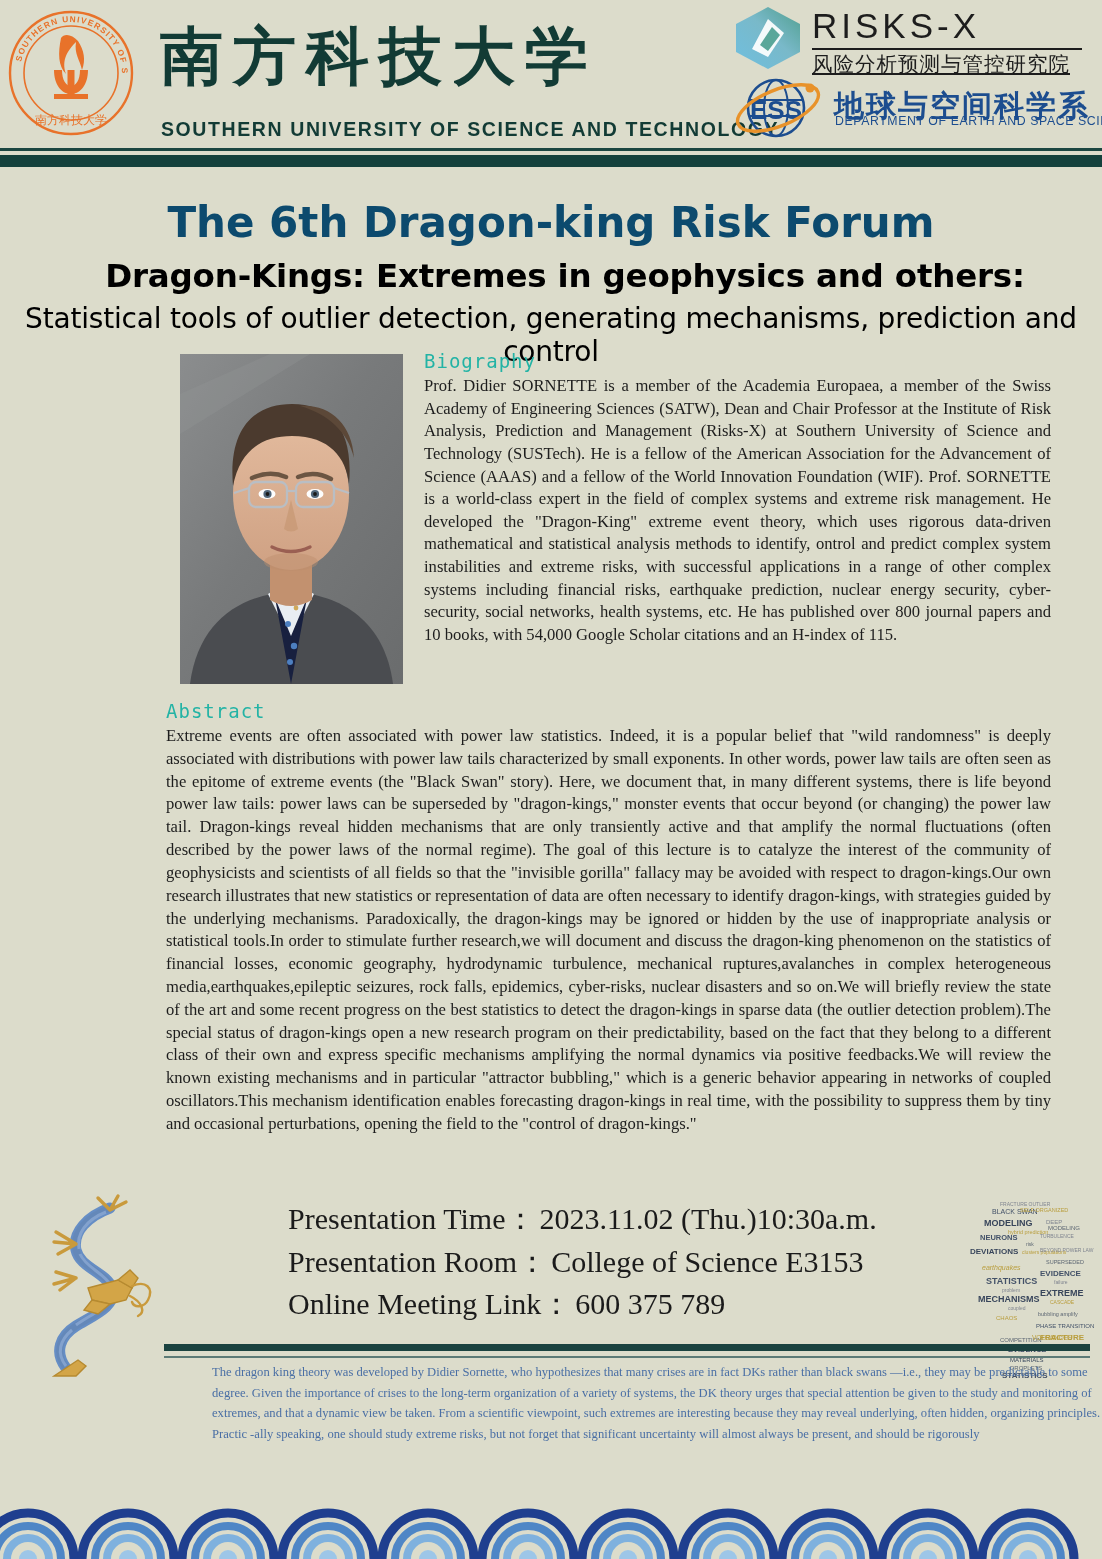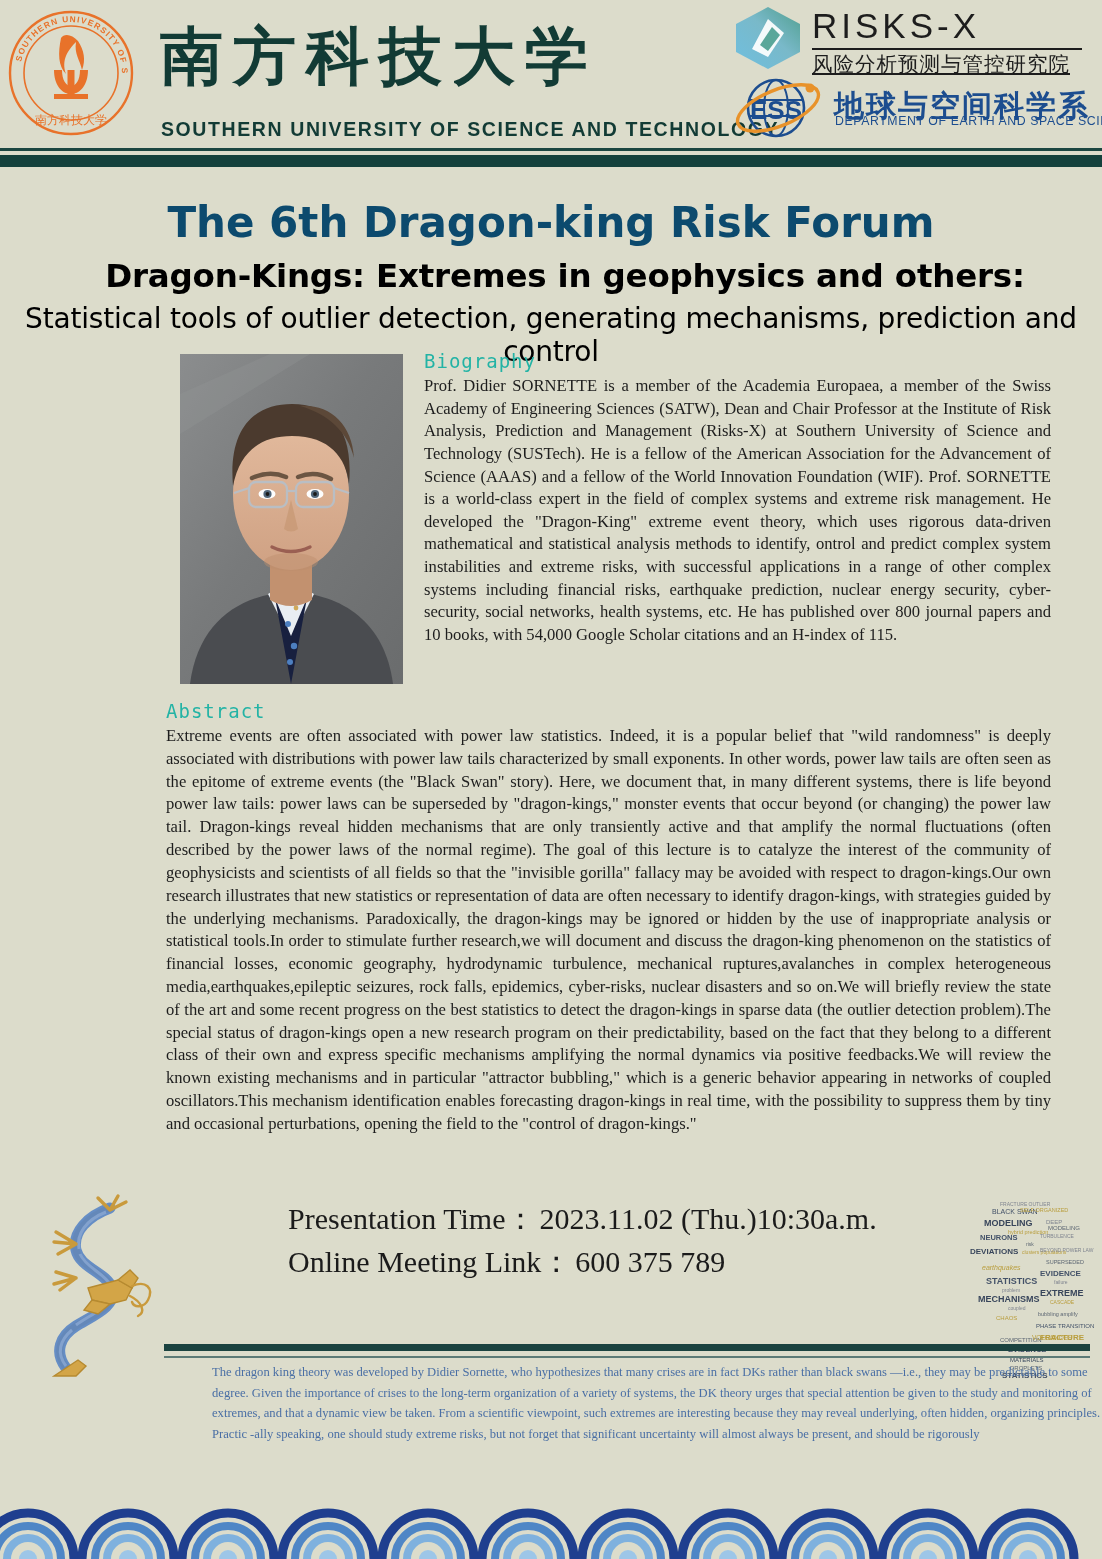--- a/index.html
+++ b/index.html
@@ -295,20 +295,23 @@
 
       <g fill="#d3a547" stroke="#b68a30" stroke-width="1.4">
         <path d="M52 176 L40 184 L62 184 L72 174 L64 168 Z"></path>
       </g>
     </svg>
   </div>
 
   <div class="details">
     <div class="det-line">
       <span class="lbl">Presentation Time：</span><span>2023.11.02 (Thu.)10:30a.m.</span>
+    </div>
+    <div class="det-line">
+      <span class="lbl">Presentation Room：</span><span>College of Science E3153</span>
     </div>
     <div class="det-line">
       <span class="lbl">Online Meeting Link：</span><span>600 375 789</span>
     </div>
   </div>
 
   <div class="wordcloud">
     <svg width="136" height="190" viewBox="0 0 136 190">
       <g font-family="Liberation Sans, sans-serif" fill="#56606e">
         <text x="38" y="16" font-size="5" fill="#7a7f8c">FRACTURE  OUTLIER</text>

